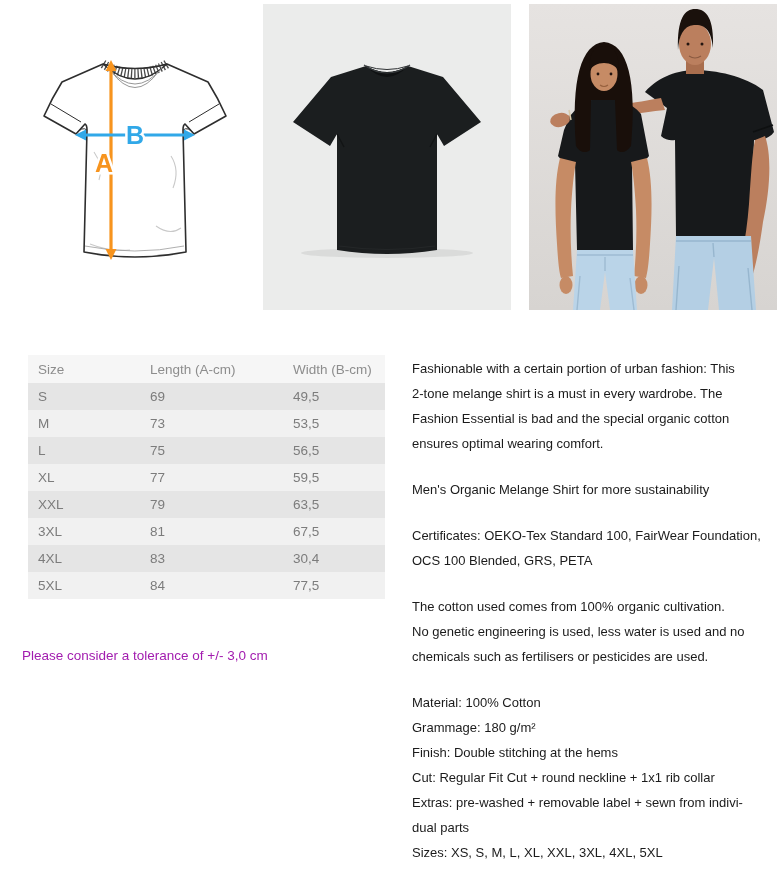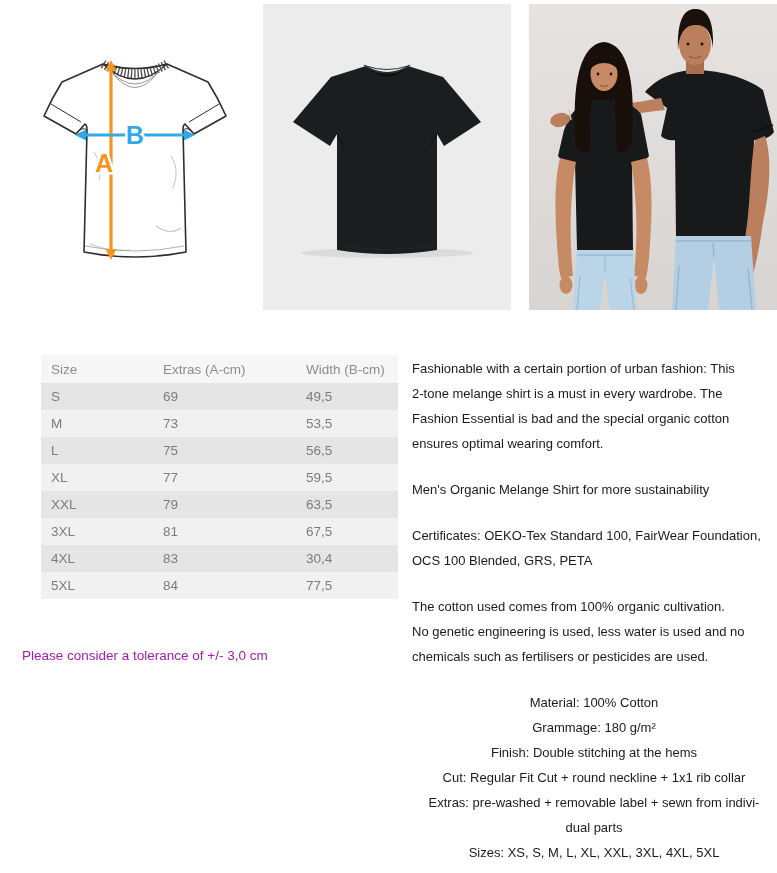--- a/index.html
+++ b/index.html
@@ -14,21 +14,21 @@
   .panel { position:absolute; top:4px; height:306px; }
   .panel-diagram { left:0; width:248px; background:#ffffff; }
   .panel-diagram svg { position:absolute; left:38px; top:54px; }
   .panel-flatlay { left:263px; width:248px; background:#ebeceb; }
   .panel-flatlay svg { position:absolute; left:28px; top:58px; }
   .panel-models { left:529px; width:248px; }
   .panel-models svg { display:block; }
 
   
   .size-table {
-    position:absolute; left:41px; top:355px; width:357px;
+    position:absolute; left:28px; top:355px; width:357px;
     border-collapse:collapse; table-layout:fixed;
     font-size:13.5px; color:#7c7c7c;padding-left:40px;
   }
   .size-table col.c1 { width:112px; }
   .size-table col.c2 { width:143px; }
   .size-table col.c3 { width:102px; }
   .size-table th {
     background:#f6f6f6; color:#8d8d8d; font-weight:normal;
     text-align:left; height:28px; padding-left:10px;
   }
@@ -40,21 +40,21 @@
     position:absolute; left:22px; top:648px;
     font-size:13.5px; color:#a21caf;
   }
 
   
   .description {
     position:absolute; left:412px; top:356px; width:364px;
     font-size:13px; line-height:25px; color:#1b1b1b;
   }
   .description p { white-space:pre-line; margin:0 0 21px 0; }
-  .description p:last-child { margin-bottom:0;text-align:center; }
+  .description p:last-child { margin-bottom:0; }
 </style>
 </head>
 <body>
 
 <div class="page">
 
   <div class="panel panel-diagram">
     <svg width="194" height="208" viewBox="0 0 194 208">
 
       <path d="M65,6 L24,24 Q14,40 6,58 L38,76 L47,66 Q49,67 49,72 L46,194 Q97,204 148,194 L145,72 Q145,67 147,66 L156,76 L188,58 Q180,40 170,24 L129,6 Q97,15 65,6 Z" fill="#ffffff" stroke="#2e2e2e" stroke-width="1.6" stroke-linejoin="round"></path>
@@ -146,21 +146,21 @@
 
   <table class="size-table">
     <colgroup>
         <col class="c1">
         <col class="c2">
         <col class="c3">
       </colgroup>
     <thead>
       <tr>
         <th>Size</th>
-        <th>Extras (A-cm)</th>
+        <th>Length (A-cm)</th>
         <th>Width (B-cm)</th>
       </tr>
     </thead>
     <tbody>
       <tr>
         <td>S</td>
         <td>69</td>
         <td>49,5</td>
       </tr>
       <tr>

